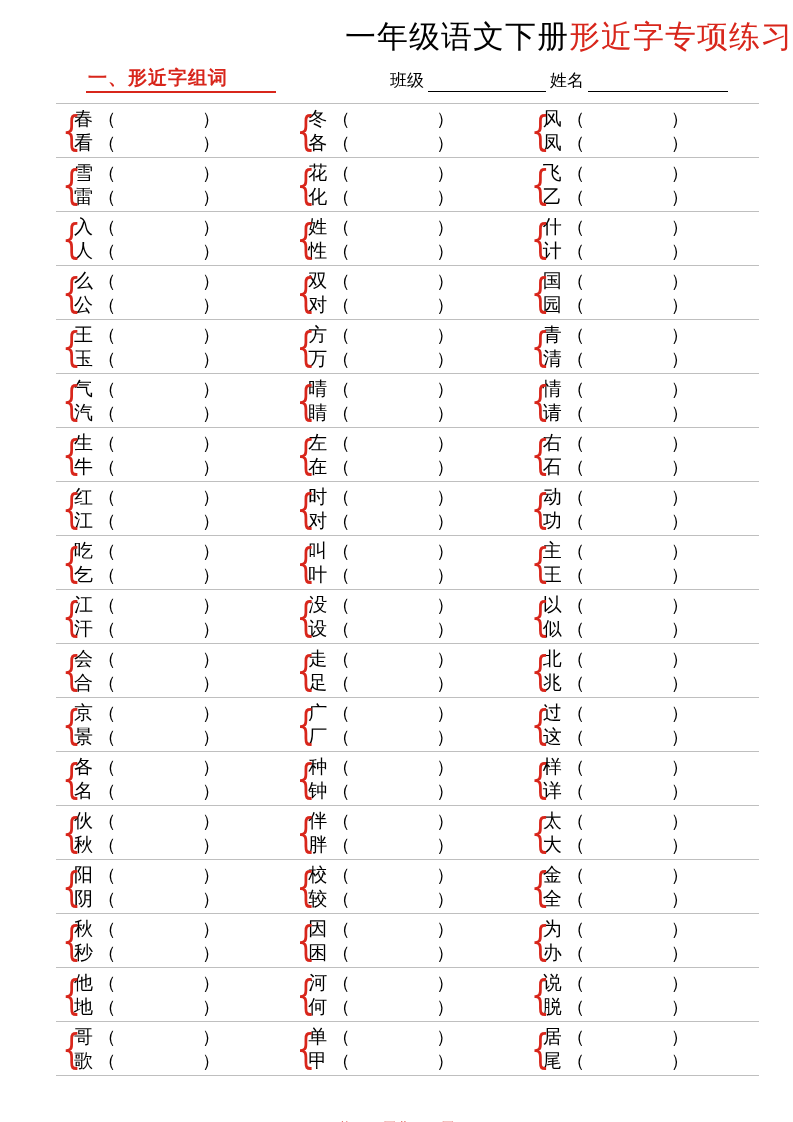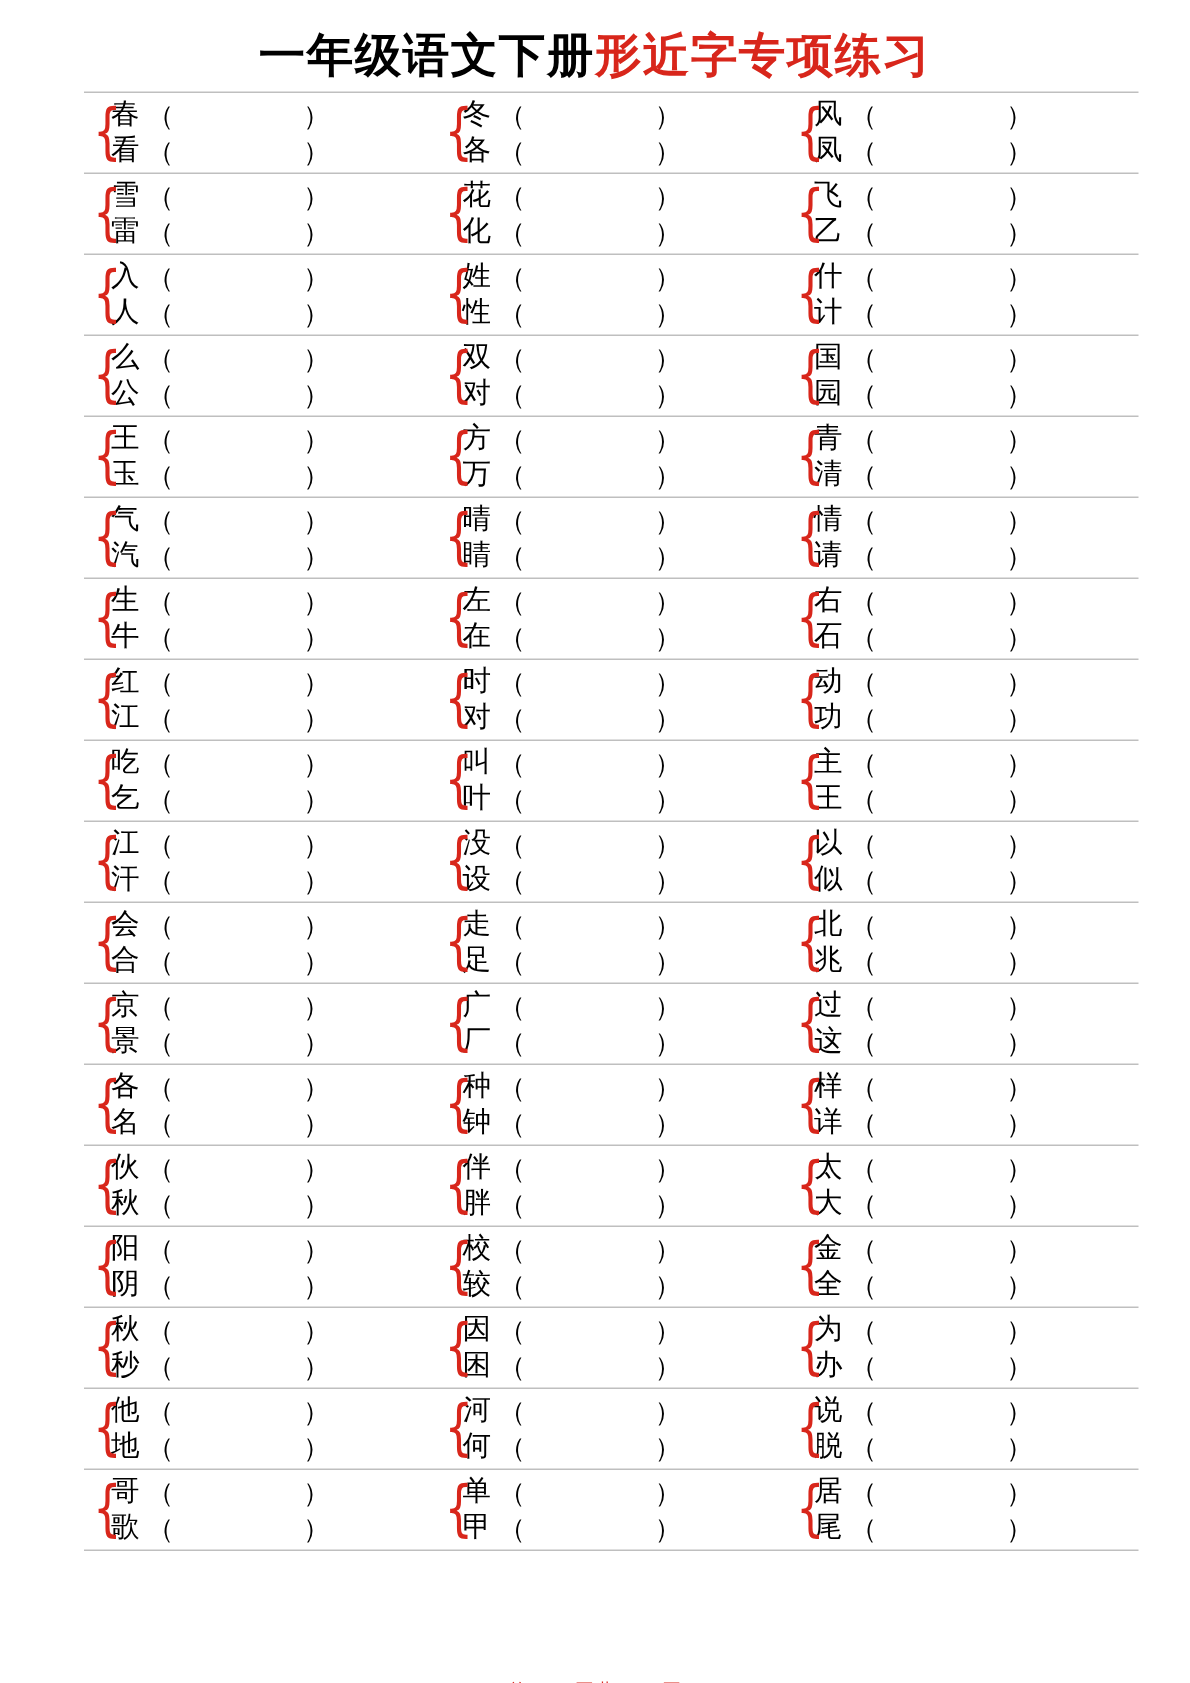--- a/index.html
+++ b/index.html
@@ -18,23 +18,23 @@
   .page {
     width: 793px;
     height: 1122px;
     box-sizing: border-box;
     padding: 0;
     position: relative;
   }
 
   
   .title {
-    text-align: center;
+    text-align: right;
     font-size: 31px;
-    font-weight: bold;
+    font-weight: normal;
     letter-spacing: 1px;
     margin-top: 18px;
     white-space: nowrap;
     line-height: 1.2;
   }
   .title .black { color: #000; }
   .title .red { color: #d8261b; }
 
   
   .subhead-row {
@@ -150,20 +150,27 @@
 </style>
 </head>
 <body>
 
 <div class="page">
 
   <div class="title">
     <span class="black">一年级语文下册</span><span class="red">形近字专项练习</span>
   </div>
 
+  <div class="subhead-row">
+    <div class="section-title">一、形近字组词</div>
+    <div class="section-underline"></div>
+    <div class="fields">
+      <span class="lbl">班级</span><span class="blank"></span><span class="lbl">姓名</span><span class="blank short"></span>
+    </div>
+  </div>
 
   <div class="grid" id="grid">
       <div class="row">
         <div class="cell">
           <span class="brace">{</span>
           <div class="pair">
             <div class="line">
               <span class="ch">春</span>
               <span class="paren"><span class="open">（</span><span class="gap"></span><span>）</span></span>
             </div>

